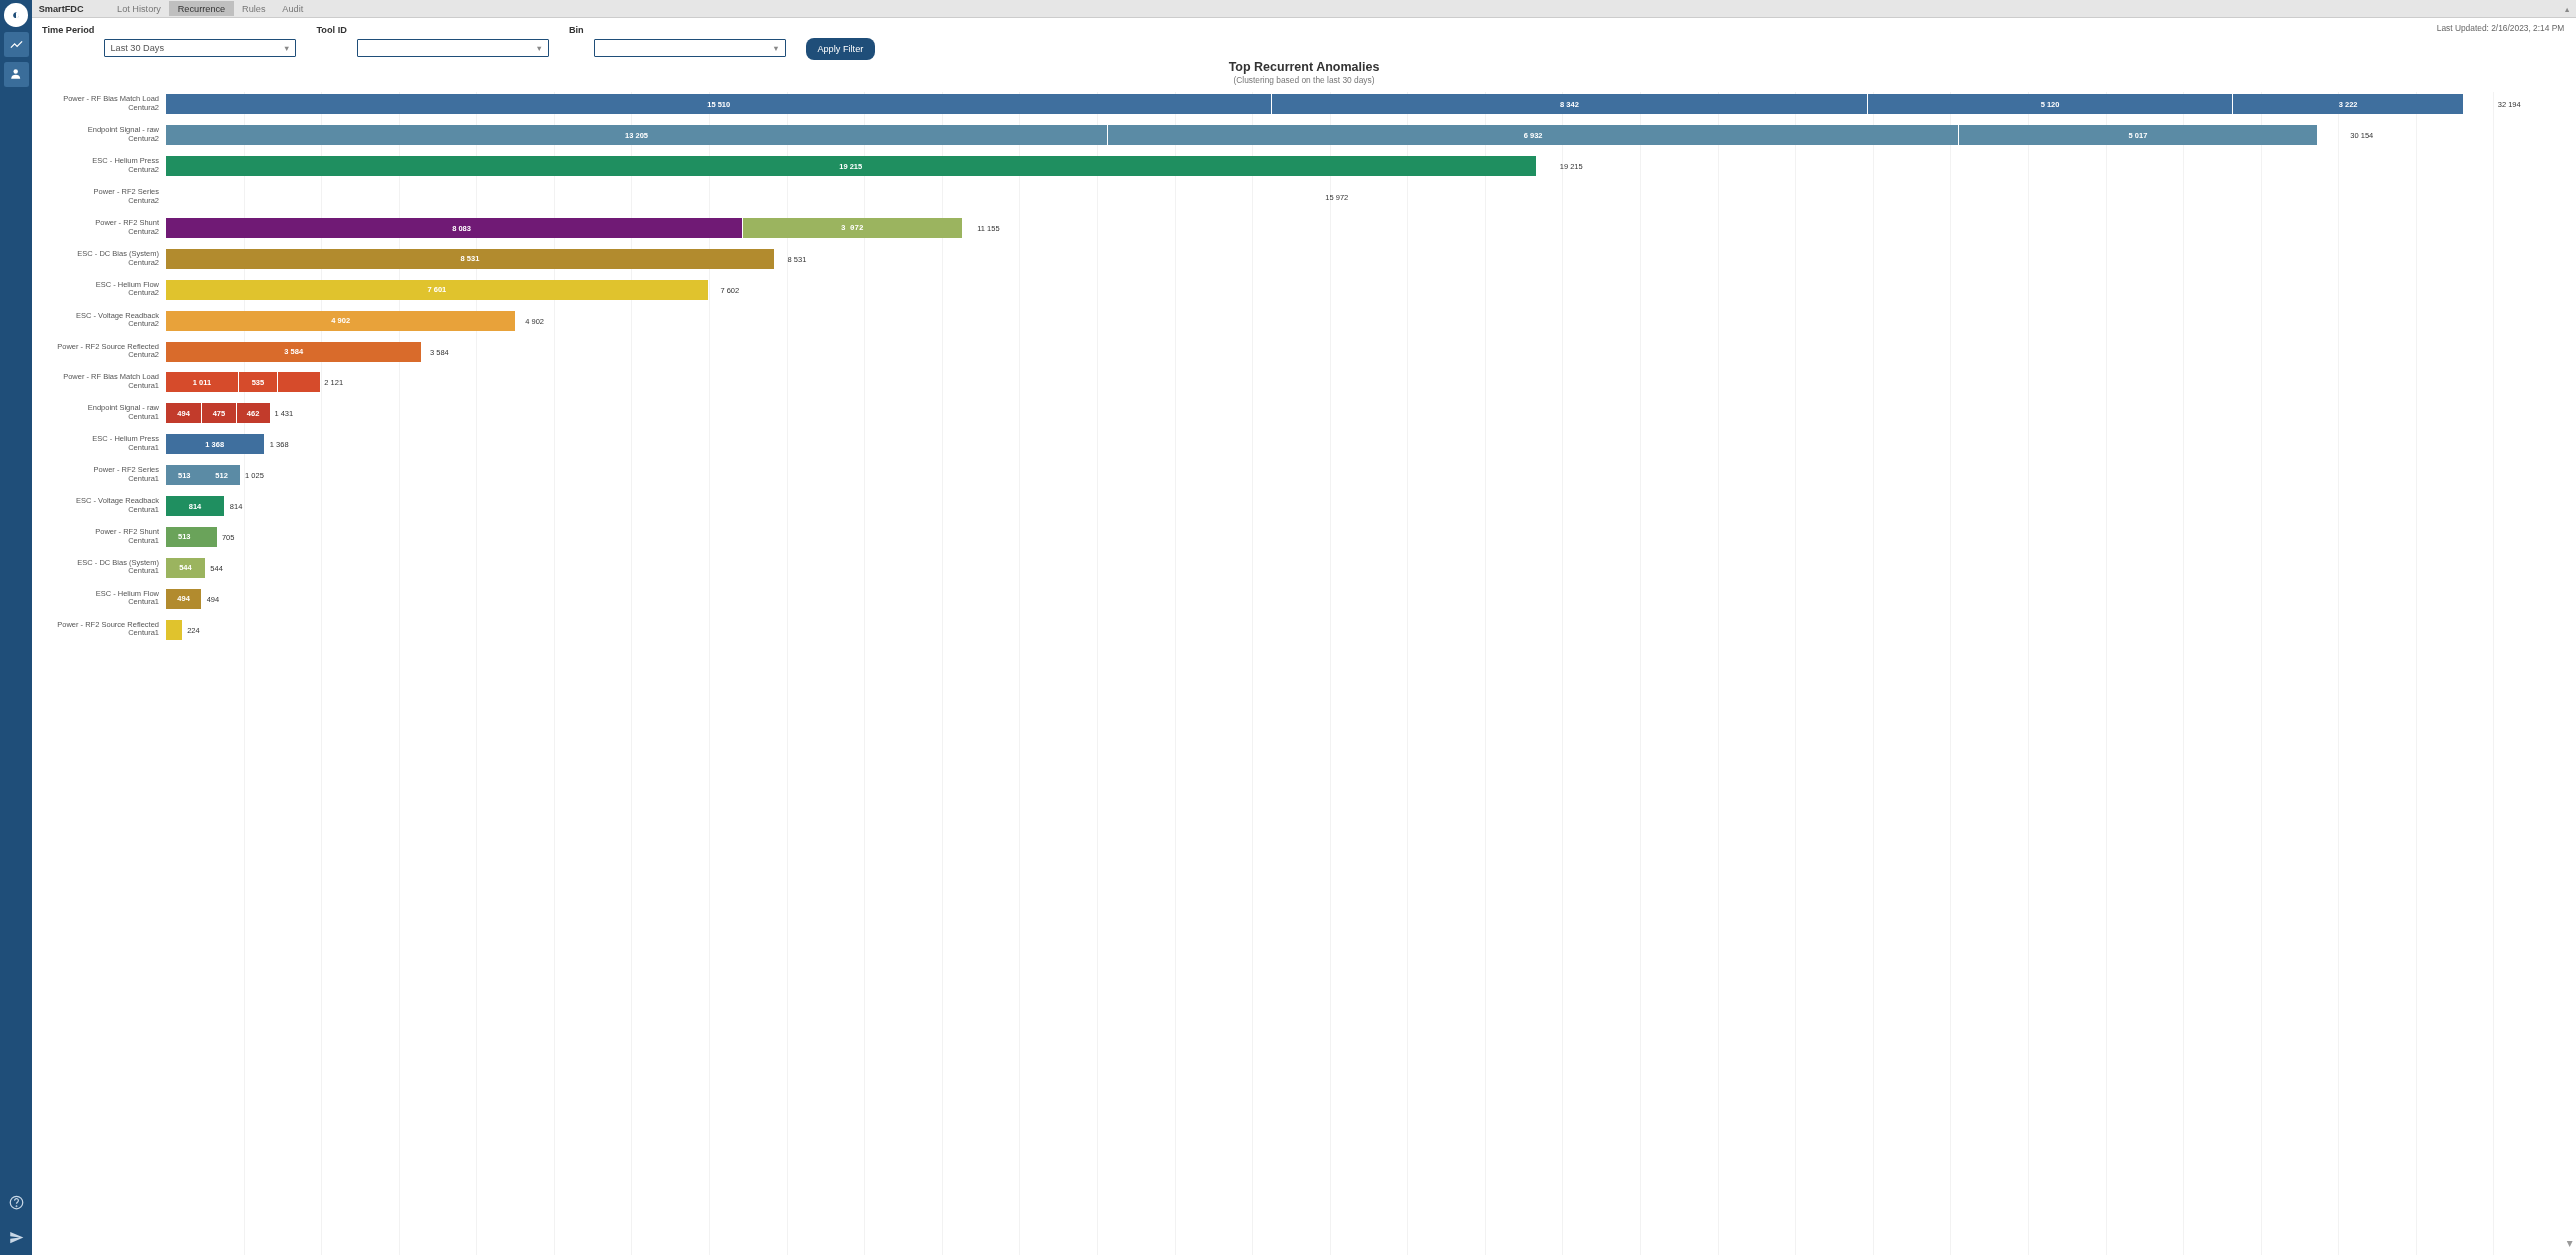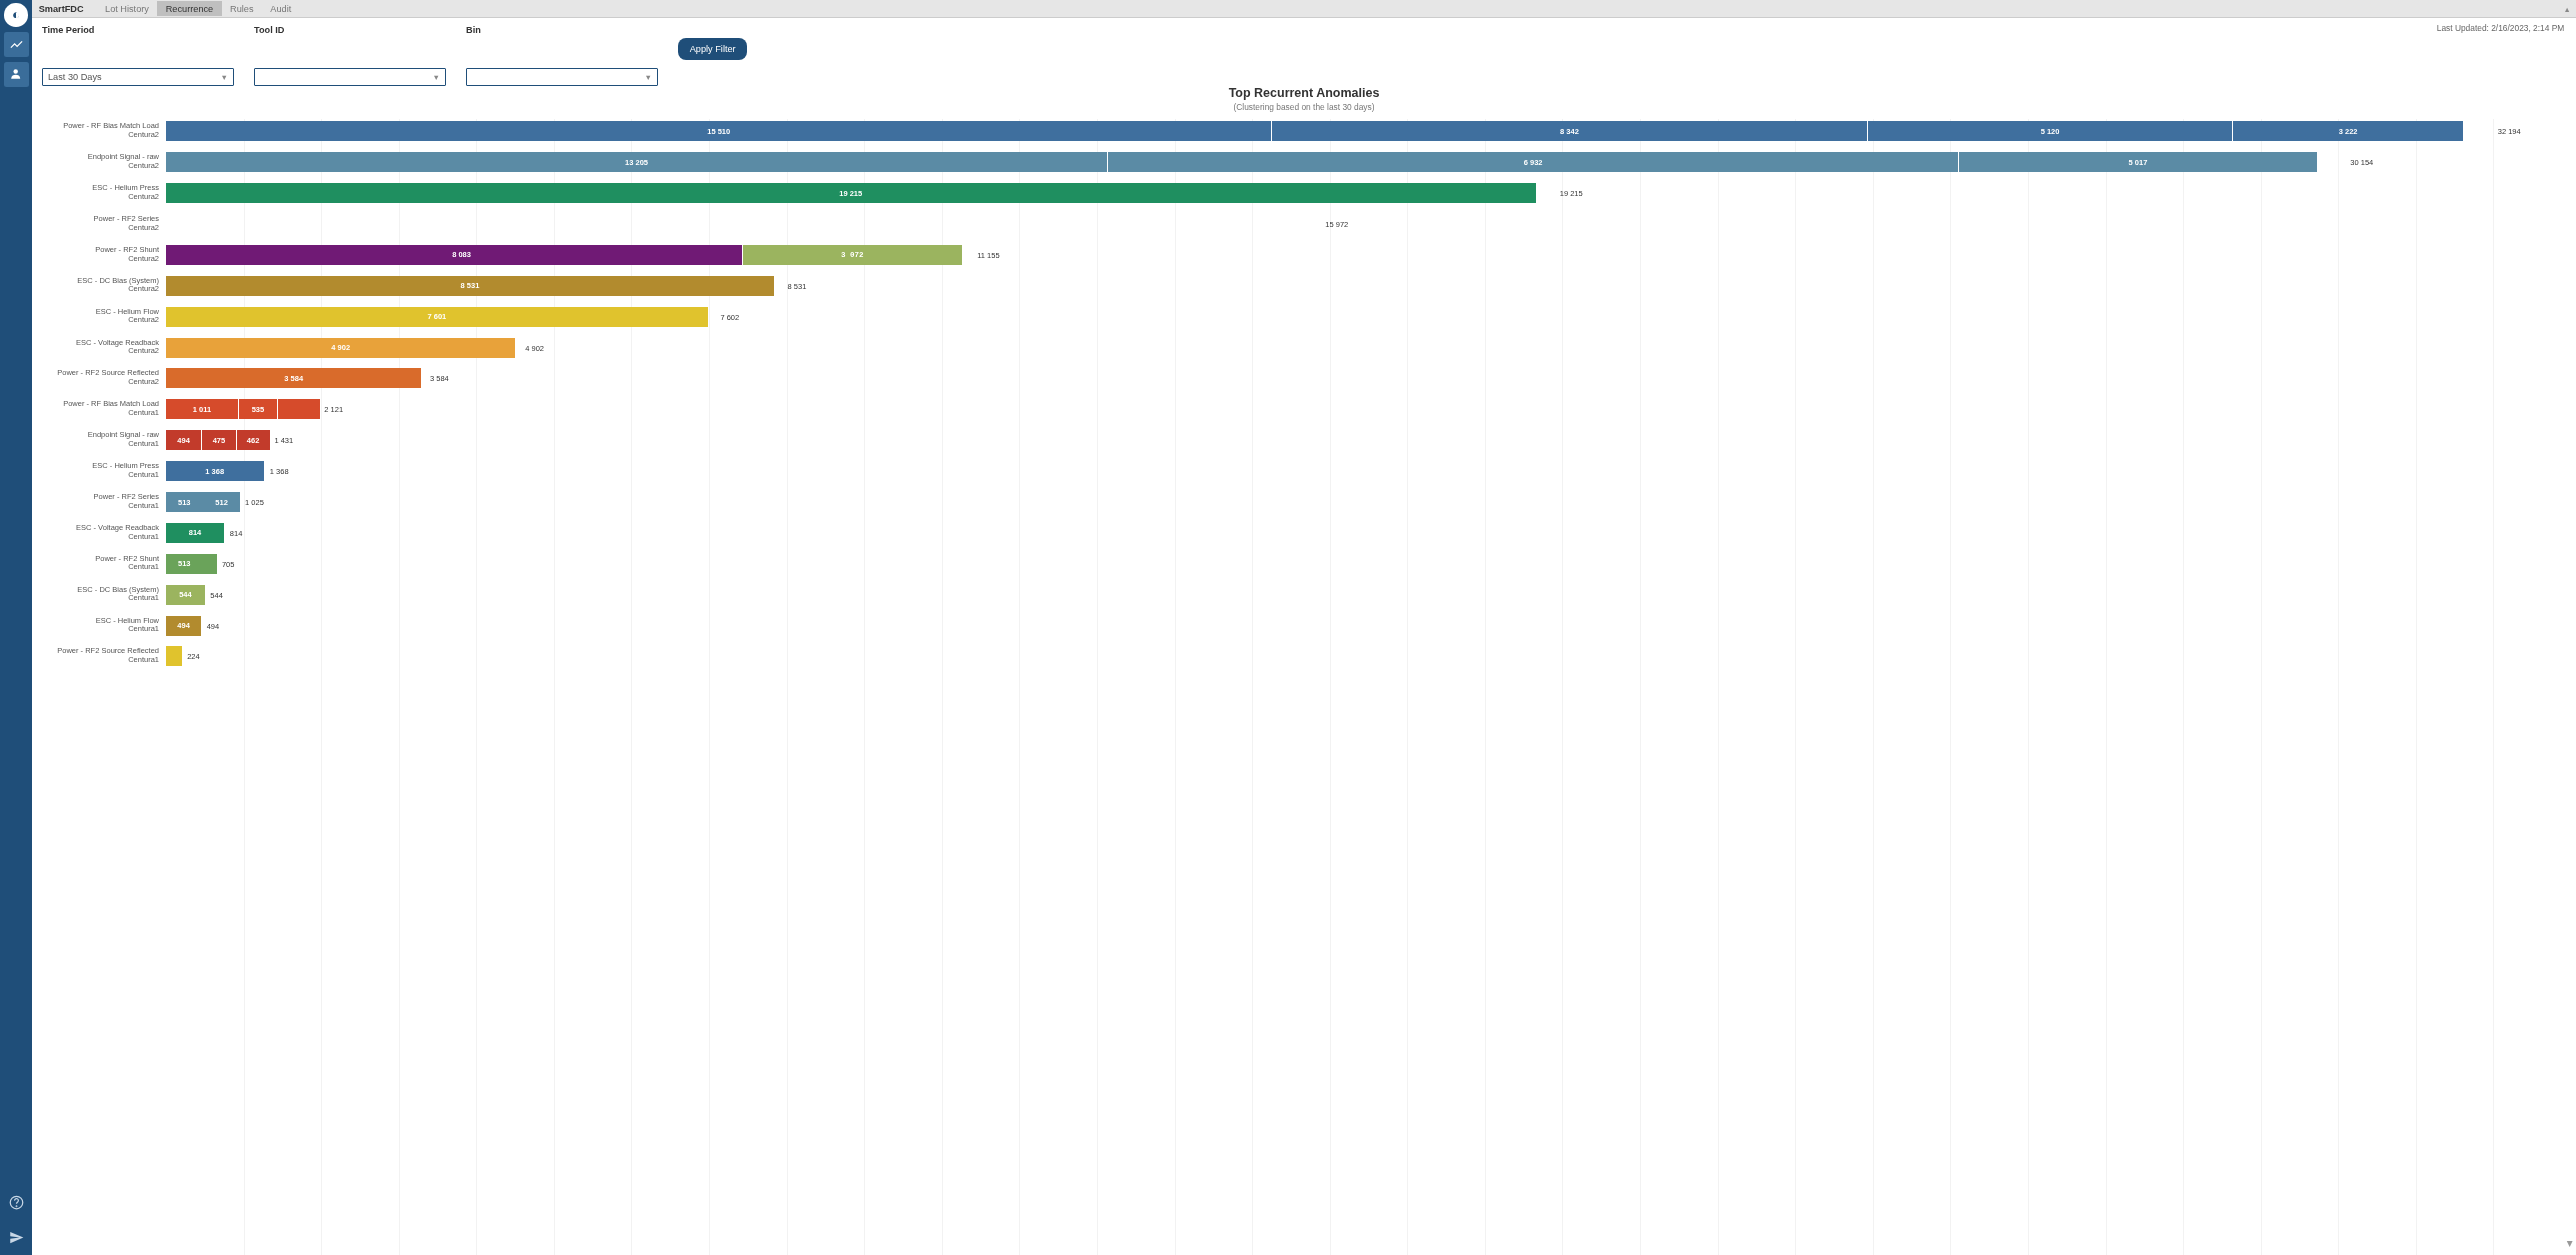--- a/index.html
+++ b/index.html
@@ -5,27 +5,27 @@
 *{box-sizing:border-box;margin:0;padding:0;font-family:"Segoe UI",Arial,sans-serif;}
 html,body{height:100%;width:100%;overflow:hidden;background:#fff;}
 .app{display:flex;height:100%;width:100%;}
 .sidebar{width:32px;background:#1f4e79;display:flex;flex-direction:column;align-items:center;padding-top:3.3px;gap:5px;flex-shrink:0;}
 .sidebar .logo{width:23.4px;height:23.4px;background:#fff;border-radius:50%;display:flex;align-items:center;justify-content:center;font-weight:bold;color:#1f4e79;font-size:13.4px;}
 .sidebar .nav-icon{width:25px;height:25px;display:flex;align-items:center;justify-content:center;color:#fff;font-size:15px;border-radius:2.5px;}
 .sidebar .nav-icon.active{background:#3a6d9a;}
 .sidebar-spacer{flex:1;}
 .sidebar .bottom-icon{width:25px;height:25px;display:flex;align-items:center;justify-content:center;color:#c8d7e6;font-size:15px;margin-bottom:5px;}
 .main{flex:1;display:flex;flex-direction:column;min-width:0;}
-.topbar{height:18.4px;background:#e6e6e6;border-bottom:0.8px solid #ccc;display:flex;align-items:center;padding:0 6.7px;font-size:9.2px;color:#555;gap:3px;}
+.topbar{height:18.4px;background:#e6e6e6;border-bottom:0.8px solid #ccc;display:flex;align-items:center;padding:0 6.7px;font-size:9.2px;color:#555;gap:15px;}
 .topbar .brand{font-weight:600;color:#333;margin-right:10px;}
 .topbar .tab{padding:2.5px 8.4px;cursor:pointer;color:#777;}
 .topbar .tab.active{background:#bfbfbf;color:#333;}
 .topbar .win-ctrl{margin-left:auto;display:flex;gap:10px;color:#888;font-size:8.4px;}
 .filterbar{padding:6.7px 10px 3.3px 10px;display:flex;align-items:flex-start;gap:20px;font-size:9.2px;position:relative;}
-.filter-group{display:flex;flex-direction:column;gap:19px;}
+.filter-group{display:flex;flex-direction:row;gap:10px;}
 .filter-group label{font-weight:600;color:#333;font-size:9.2px;}
 .filter-select{width:192px;height:18.4px;border:0.8px solid #1f4e79;border-radius:1px;background:#fff;font-size:9.2px;padding:2px 5px;display:flex;align-items:center;justify-content:space-between;color:#555;margin-top:14px;}
 .filter-select .caret{font-size:7.5px;color:#888;}
 .apply-btn{background:#1f4e79;color:#fff;border:none;border-radius:8px;height:22px;padding:0 11.7px;font-size:9.2px;margin-top:12.5px;cursor:pointer;}
 .last-updated{position:absolute;right:11.7px;top:5px;font-size:8.4px;color:#666;}
 .chart-titles{text-align:center;margin-top:-3.3px;}
 .chart-title{font-size:12.5px;font-weight:600;color:#333;}
 .chart-subtitle{font-size:8.4px;color:#777;margin-top:1.7px;}
 .chart-wrap{flex:1;overflow:hidden;position:relative;}
 .chart{position:absolute;inset:0;padding:6.7px 25px 0 134px;}

